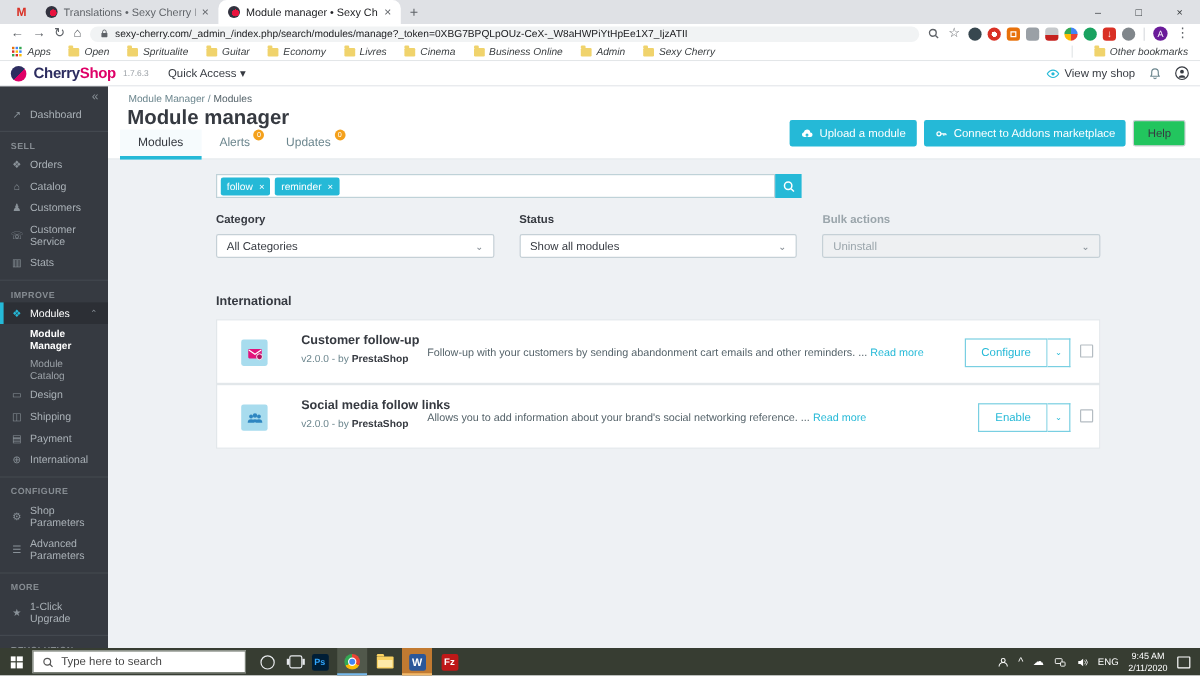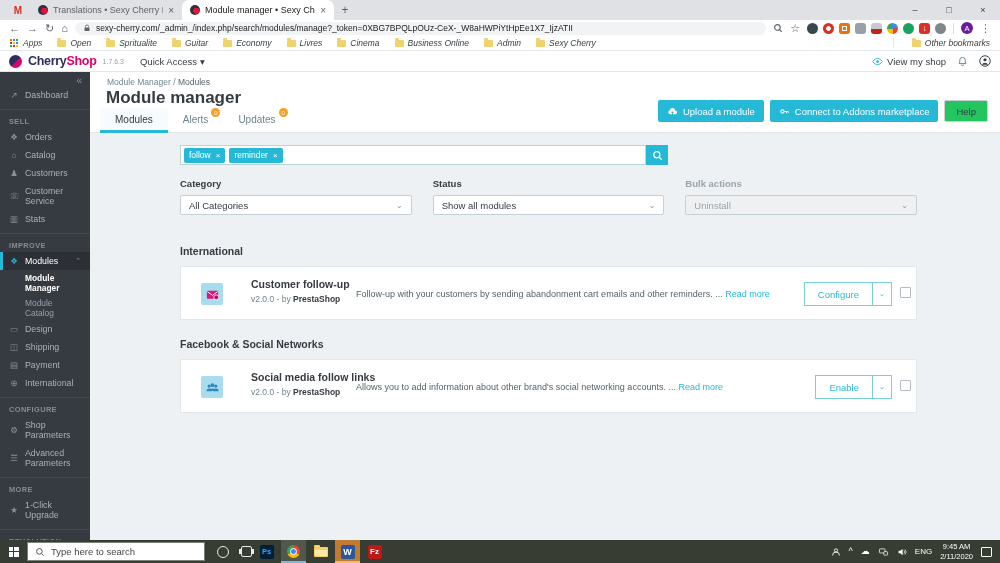--- a/index.html
+++ b/index.html
@@ -460,37 +460,36 @@
         <span>Follow-up with your customers by sending abandonment cart emails and other reminders. ...</span>
         <span class="read-more">Read more</span>
       </div>
       <div class="mod-action">
         <button class="btn-action">Configure</button>
         <span class="btn-action-caret">⌄</span>
       </div>
       <span class="mod-check"></span>
     </div>
 
-    <div class="section-heading second">Facebook &amp; Social Networks</div>
     <div class="card">
       <div class="mod-icon">
         <svg width="15" height="15" viewBox="0 0 16 16">
             <circle cx="4.5" cy="6.5" r="1.7" fill="#2e86c1"></circle>
             <circle cx="11.5" cy="6.5" r="1.7" fill="#2e86c1"></circle>
             <circle cx="8" cy="5.5" r="2" fill="#2e86c1"></circle>
             <path d="M1.5 12a3 3 0 016 0zM8.5 12a3 3 0 016 0zM4.8 11.5a3.3 3.3 0 016.4 0z" fill="#2e86c1"></path>
           </svg>
       </div>
       <div class="mod-name">Social media follow links</div>
       <div class="mod-version">
         <span>v2.0.0 - by</span>
         <b>PrestaShop</b>
       </div>
       <div class="mod-desc">
-        <span>Allows you to add information about other brand's social networking accounts. ...</span>
+        <span>Allows you to add information about your brand's social networking reference. ...</span>
         <span class="read-more">Read more</span>
       </div>
       <div class="mod-action">
         <button class="btn-action">Enable</button>
         <span class="btn-action-caret">⌄</span>
       </div>
       <span class="mod-check"></span>
     </div>
   </div>
 </div>

